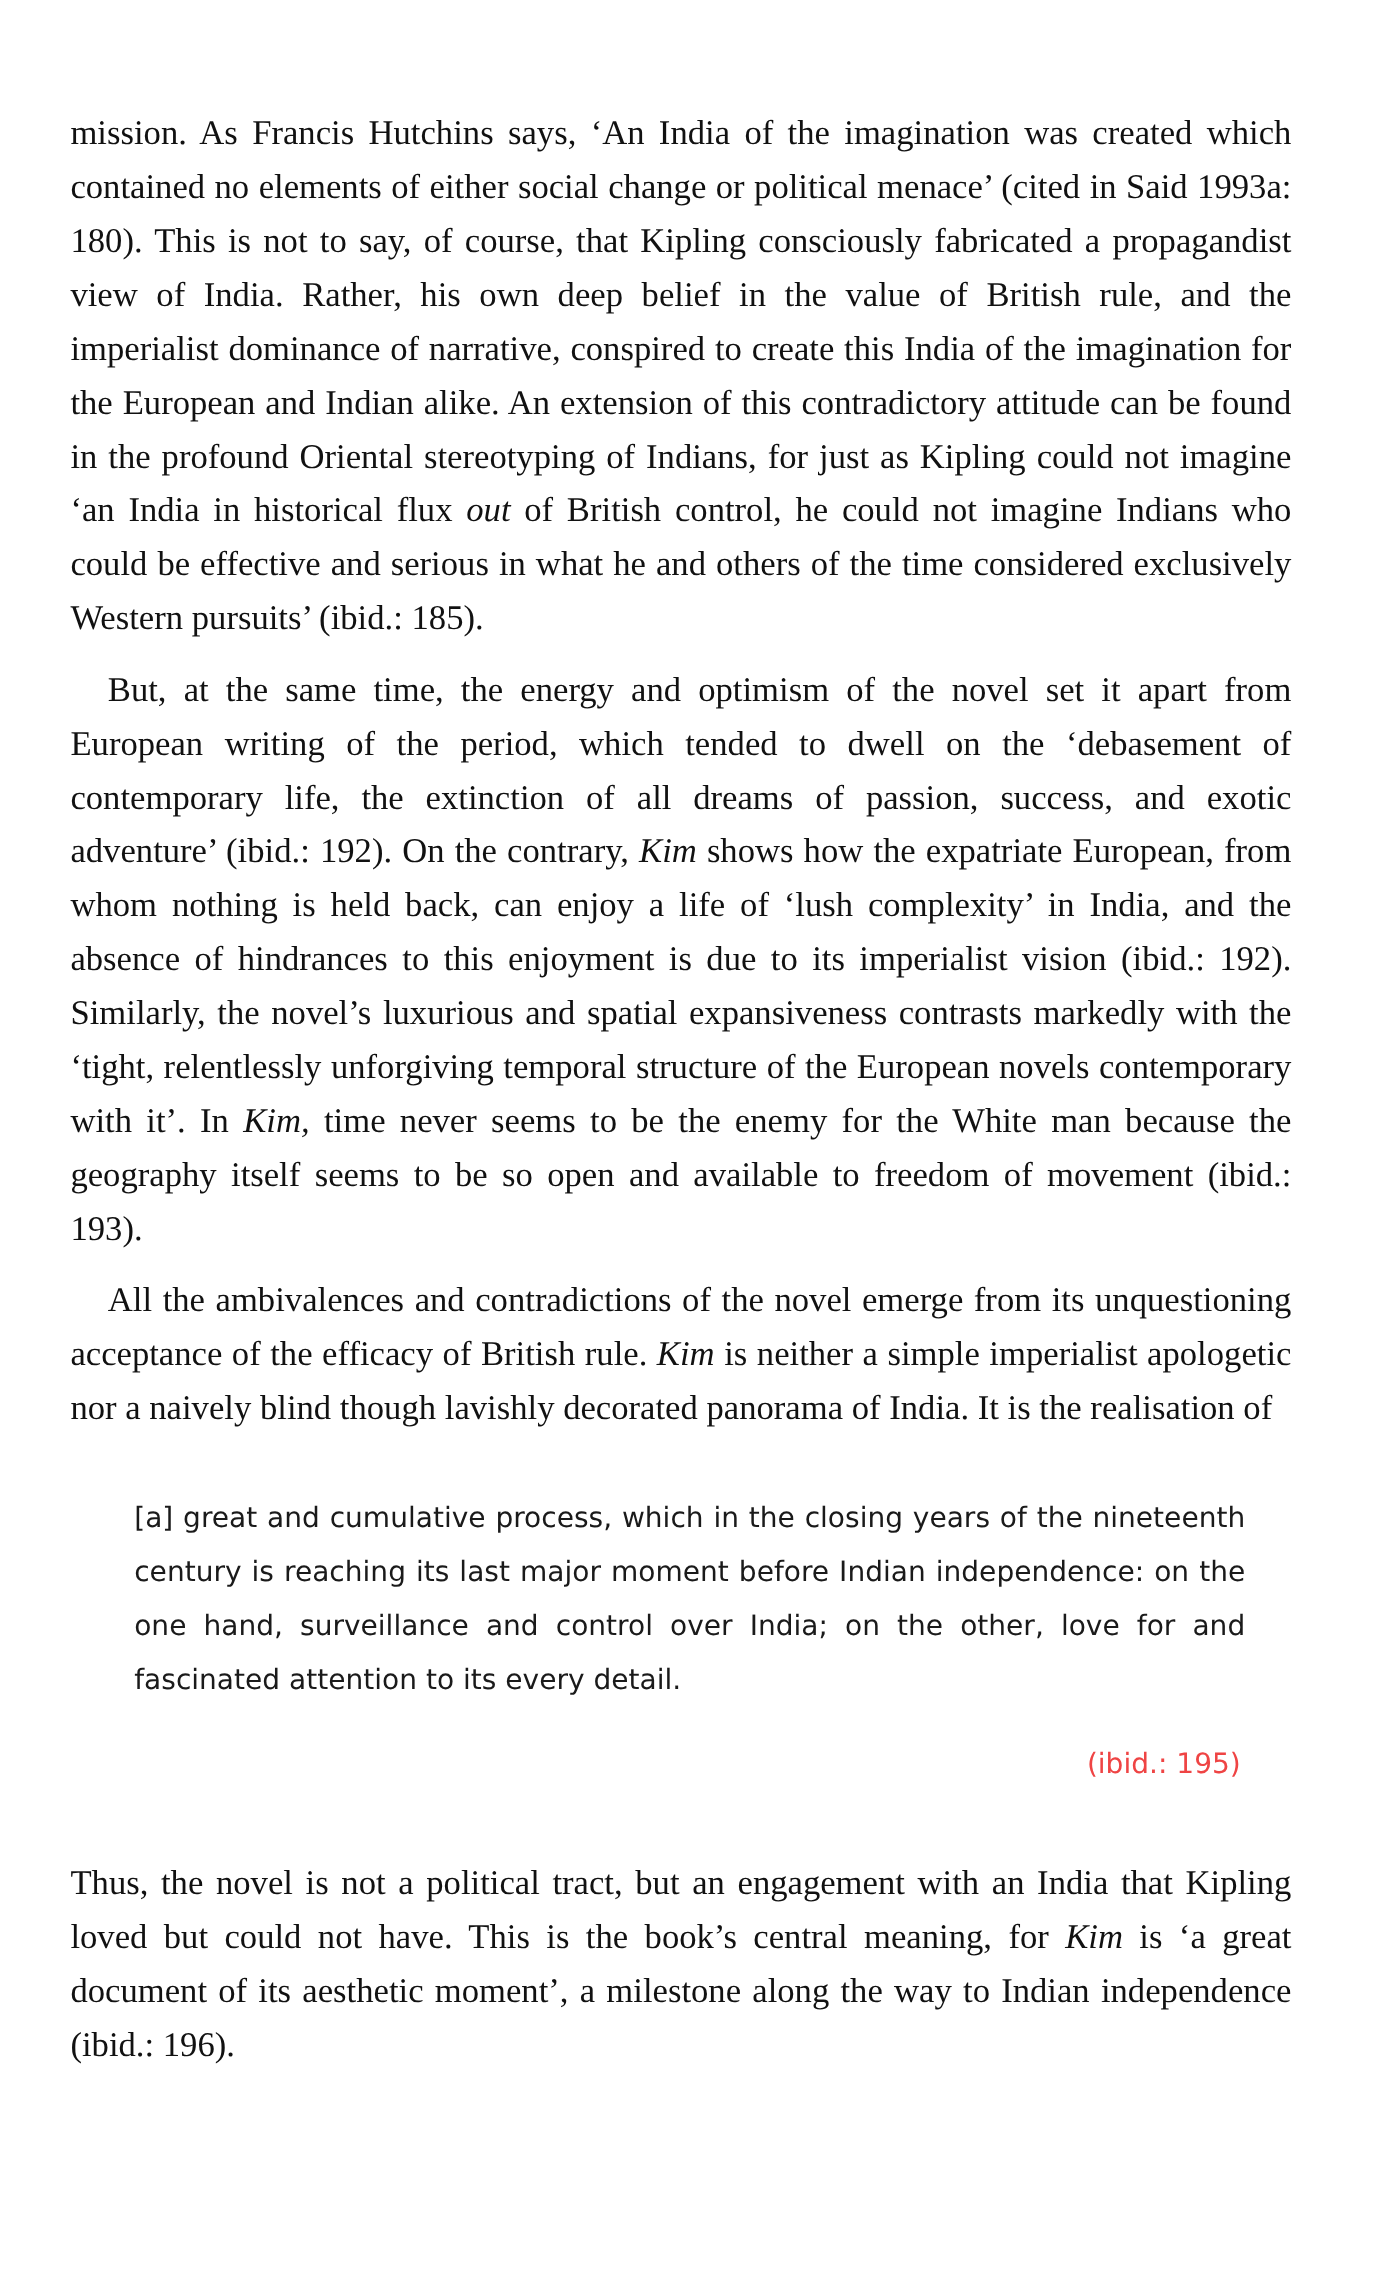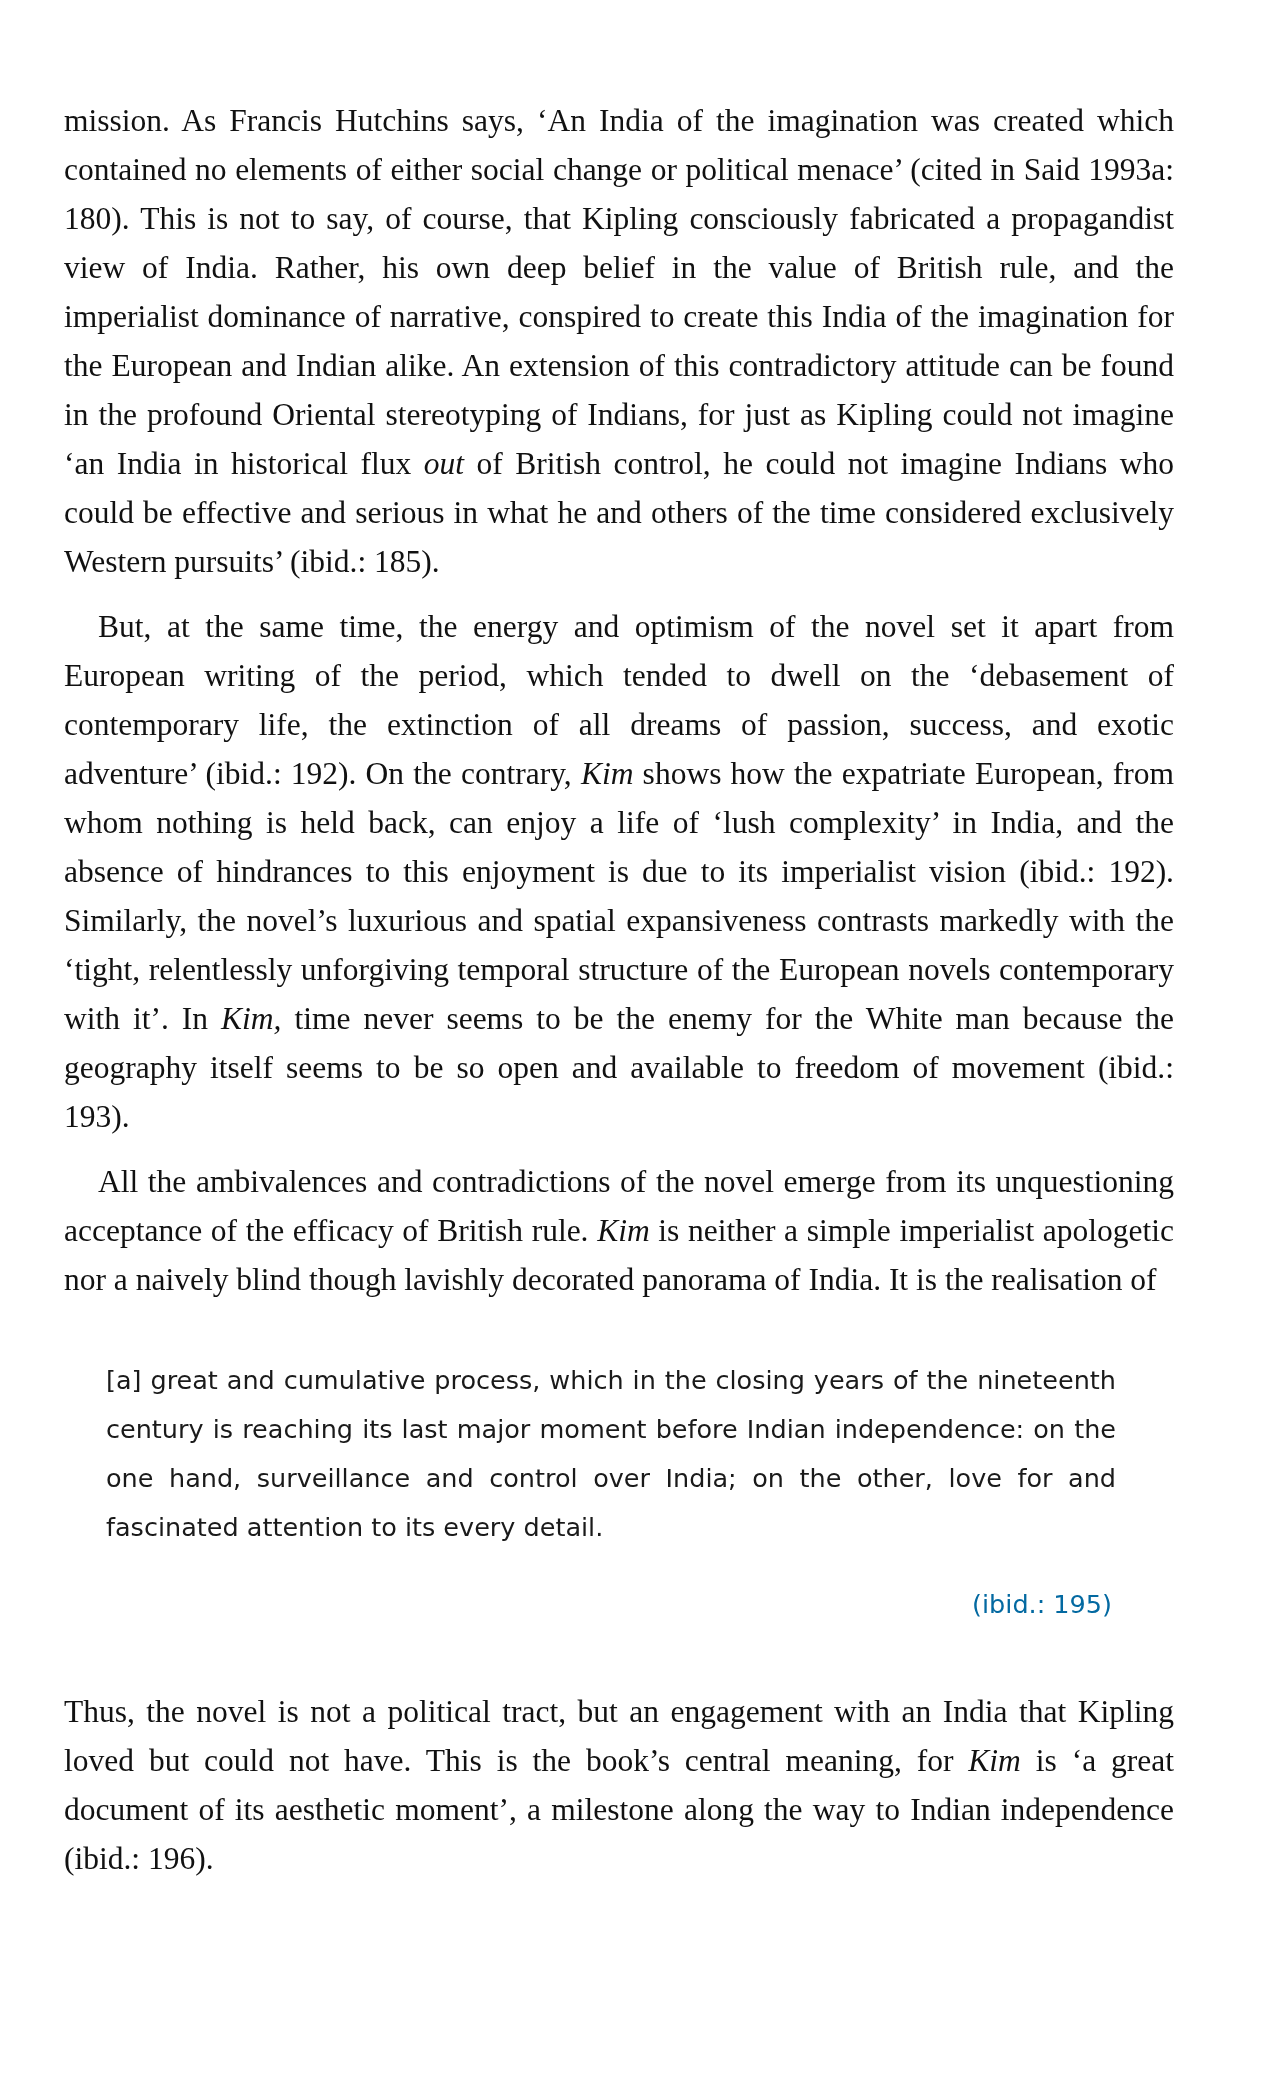--- a/index.html
+++ b/index.html
@@ -29,37 +29,37 @@
   .body-text + .body-text {
     margin-top: 16px;
   }
   .indent {
     text-indent: 34px;
   }
   .body-text em {
     font-style: italic;
   }
   .quote-block {
-    margin: 52px 0 0 42px;
+    margin: 52px 0 0 58px;
     width: 1010px;
   }
   .quote-text {
     font-family: "DejaVu Sans", sans-serif;
     font-size: 25.5px;
     line-height: 49px;
     text-align: justify;
     color: #1a1a1a;
     margin: 0;
   }
   .quote-source {
     font-family: "DejaVu Sans", sans-serif;
     font-size: 25.5px;
     line-height: 49px;
     text-align: right;
-    color: #0369a1;
+    color: #ef4444;
     margin: 28px 0 0 0;
     padding-right: 4px;
   }
   .after-quote {
     margin-top: 58px;
   }
 </style>
 </head>
 <body>
 

